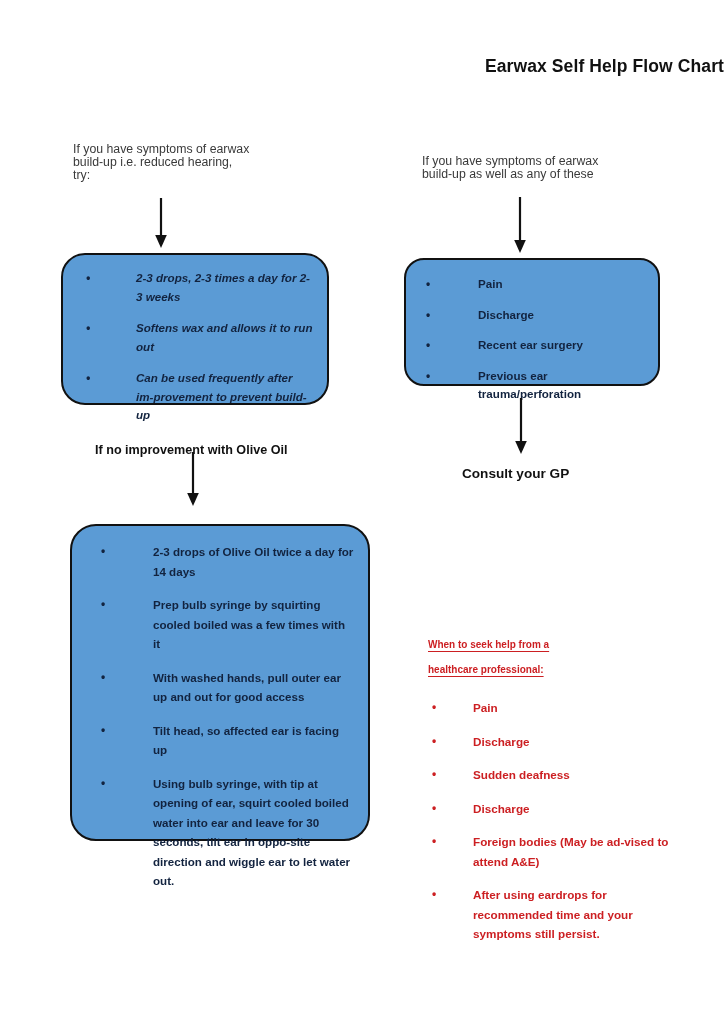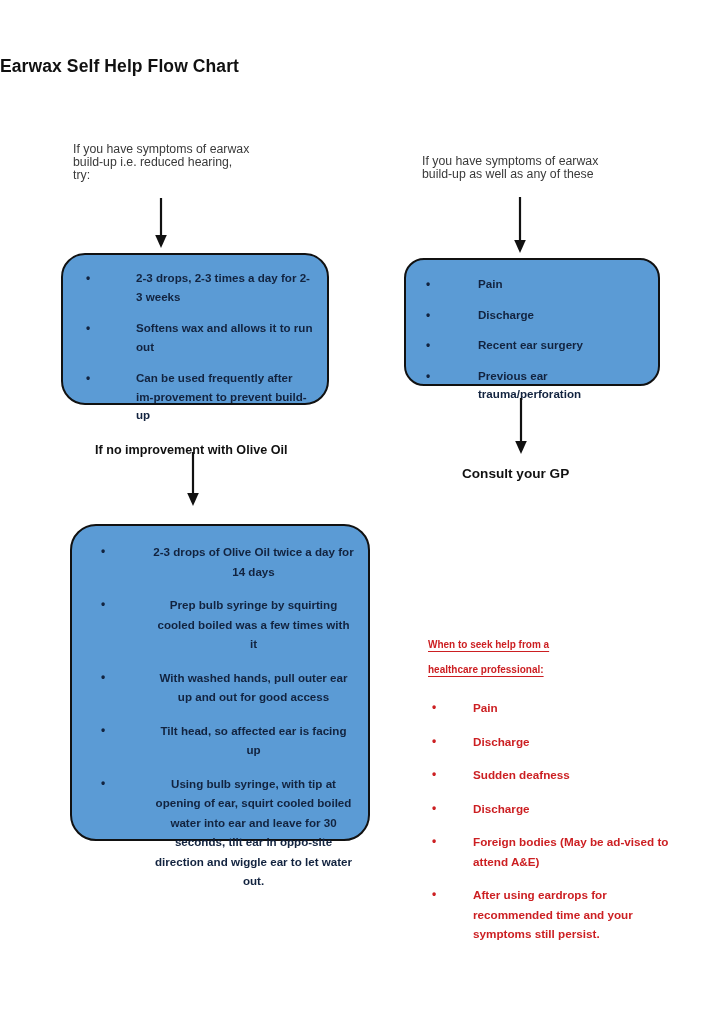--- a/index.html
+++ b/index.html
@@ -20,21 +20,21 @@
     inset: 0;
     background: #ffffff;
   }
 
   
   .title {
     position: absolute;
     left: 0;
     top: 56px;
     width: 724px;
-    text-align: left;
+    text-align: right;
     font-size: 17.5px;
     font-weight: bold;
     letter-spacing: 0.1px;
     color: #111111;
   }
 
   
   .intro {
     position: absolute;
     font-size: 12.3px;
@@ -82,31 +82,31 @@
   }
   .bluebox li::before {
     content: "\2022";
     position: absolute;
     font-size: 12px;
     line-height: 18.5px;
     color: #12233f;
   }
 
   
-  #box-olive-oil-drops ul { margin: 14px 0 0 0; padding: 0 14px 0 0; }
+  #box-olive-oil-drops ul { margin: 14px 0 0 0; padding: 0 14px 0 0; font-style: italic; }
   #box-olive-oil-drops li { margin: 0 0 13px 0; padding-left: 73px; }
   #box-olive-oil-drops li::before { left: 23px; top: 0; }
 
   
   #box-red-flags ul { margin: 15px 0 0 0; padding: 0 10px 0 0; }
   #box-red-flags li { margin: 0 0 12px 0; padding-left: 72px; }
   #box-red-flags li::before { left: 20px; top: 0; }
 
   
-  #box-irrigation ul { margin: 16px 0 16px 0; padding: 0 14px 0 8px; text-align: center; }
+  #box-irrigation ul { margin: 16px 0 16px 0; padding: 0 14px 0 8px; }
   #box-irrigation li { margin: 0 0 14px 0; padding-left: 73px; line-height: 19.5px; }
   #box-irrigation li::before { left: 21px; top: 0; }
 
   
   .red-section {
     position: absolute;
     left: 428px;
     top: 632px;
     width: 250px;
     color: #CC1F22;

